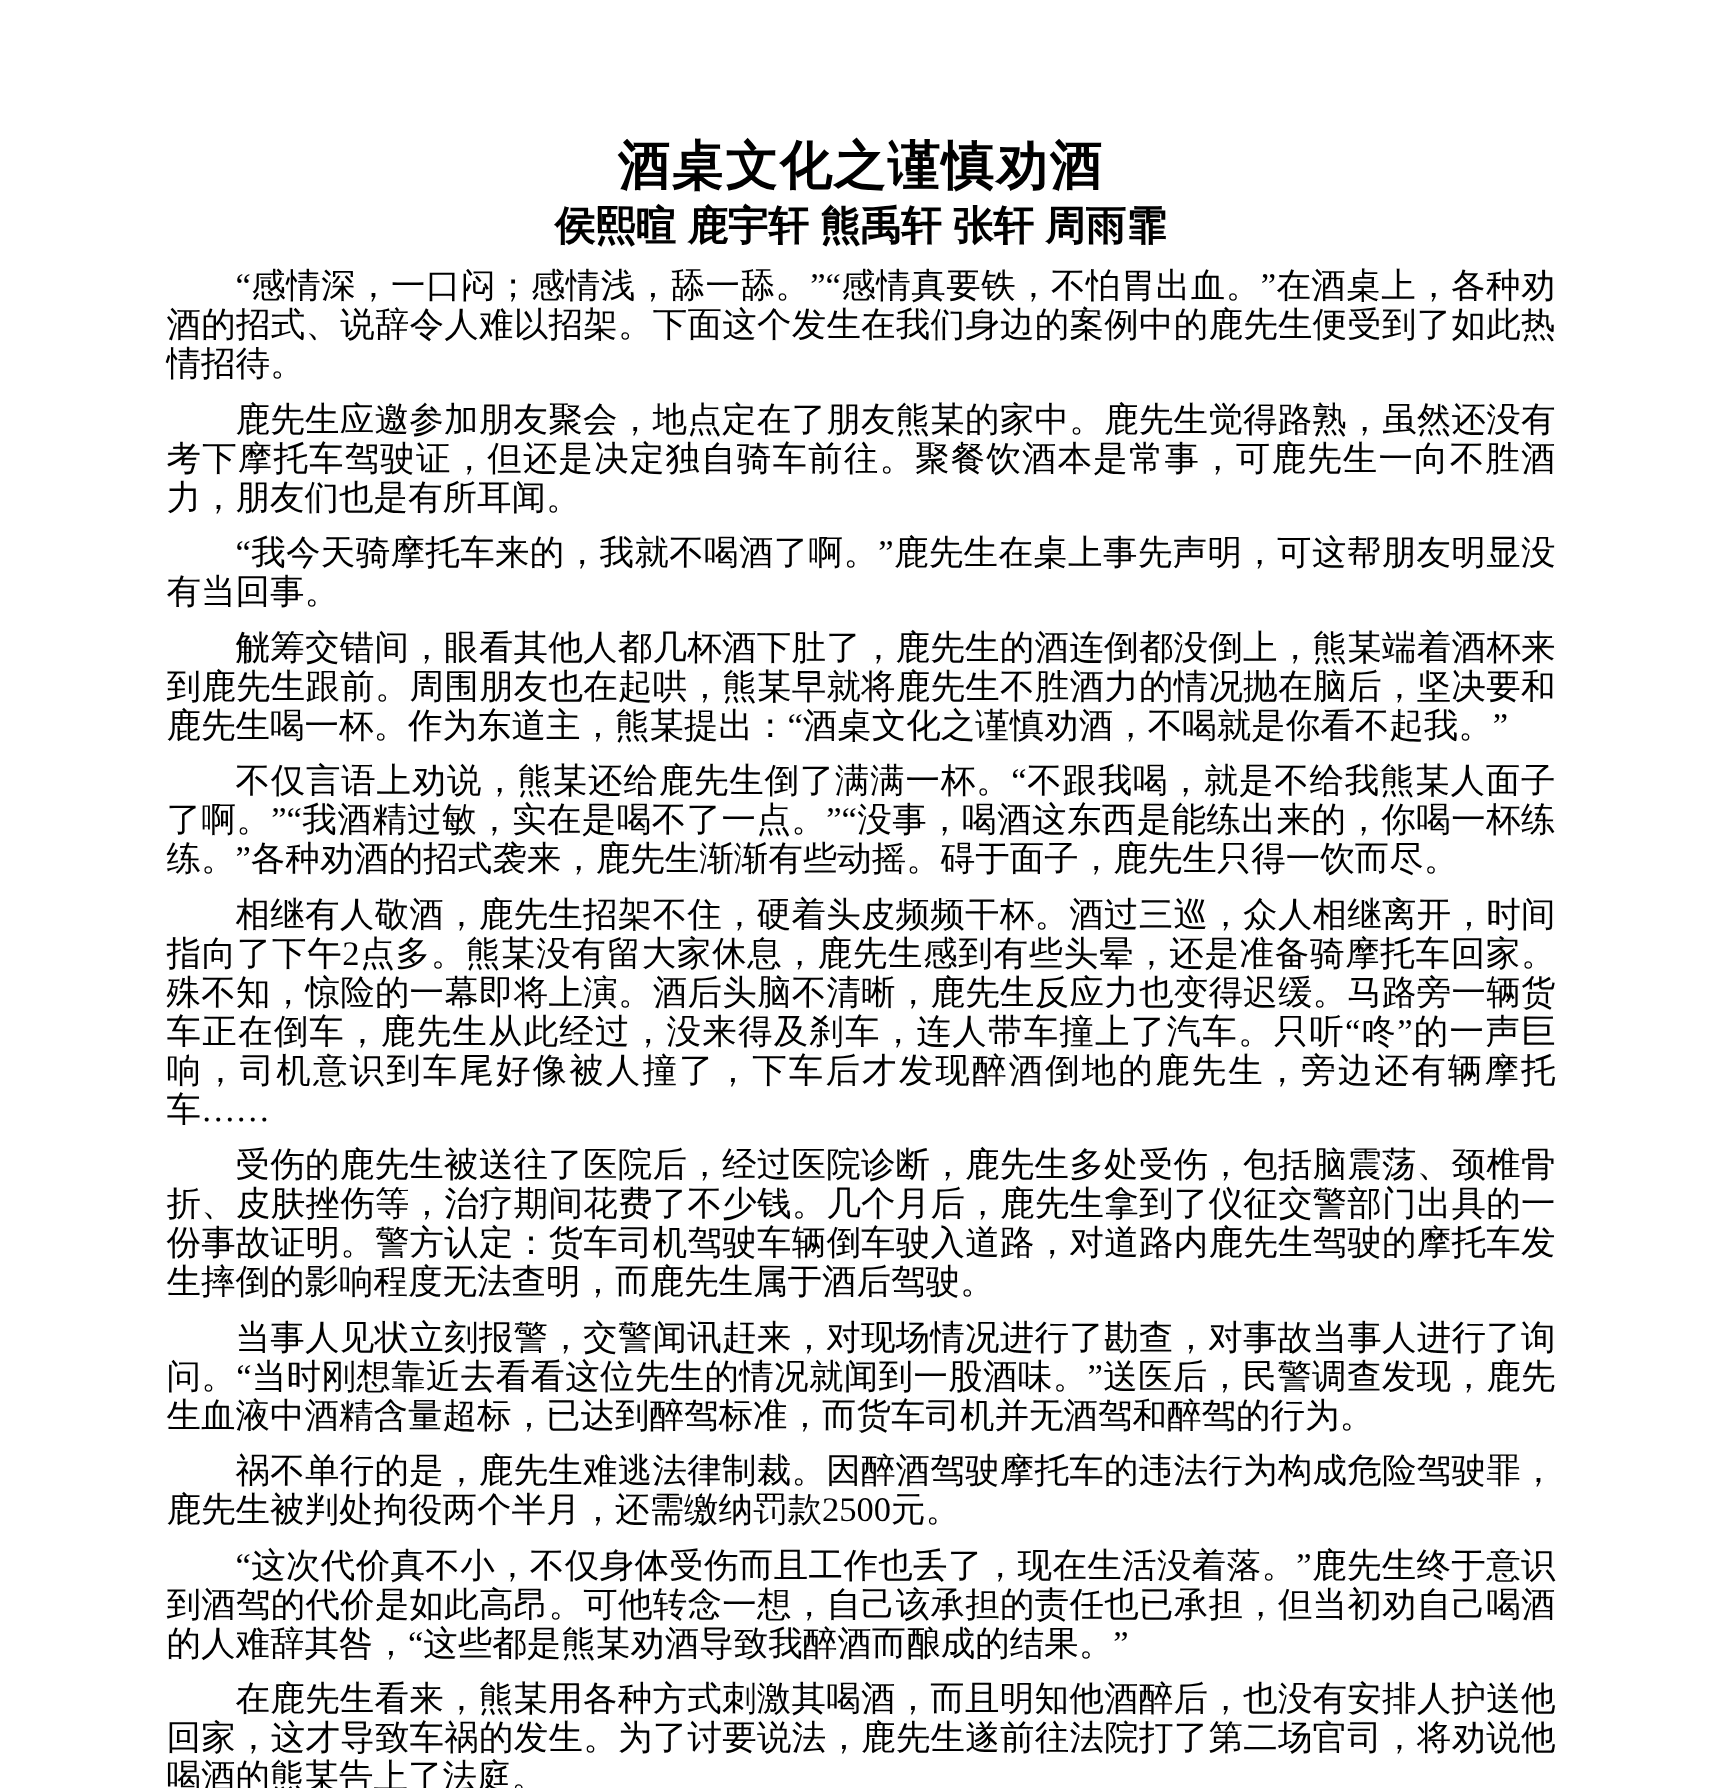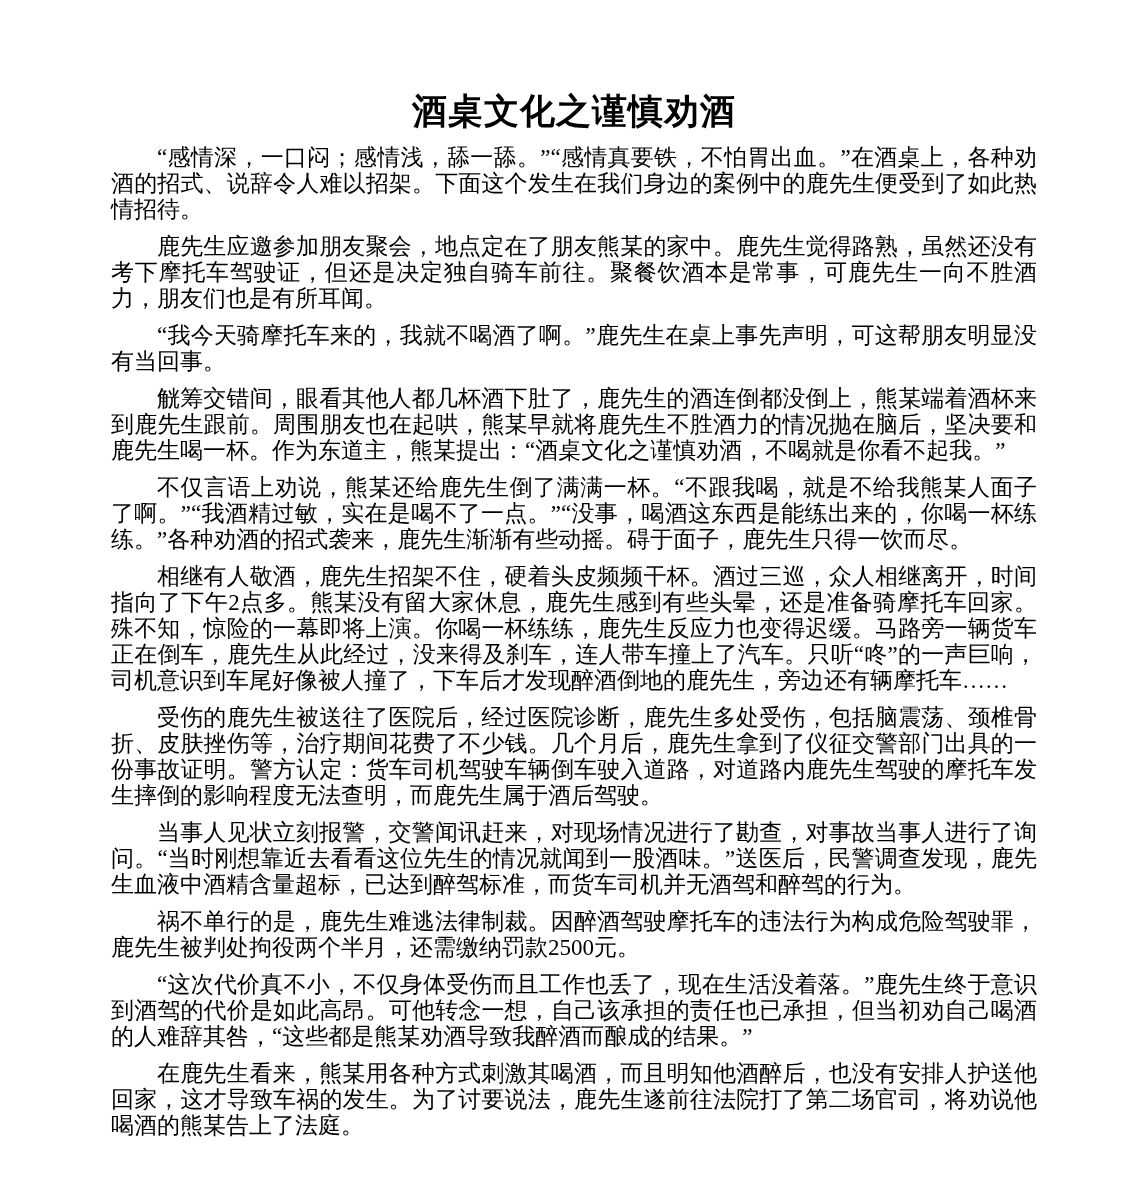--- a/index.html
+++ b/index.html
@@ -45,26 +45,27 @@
     text-indent: 2em;
     text-align: justify;
     text-justify: inter-ideograph;
   }
 </style>
 </head>
 <body>
 
 <div class="page">
   <h1 class="doc-title">酒桌文化之谨慎劝酒</h1>
+  <div class="doc-authors">侯熙暄 鹿宇轩 熊禹轩 张轩 周雨霏</div>
   <div class="doc-body">
     <p>“感情深，一口闷；感情浅，舔一舔。”“感情真要铁，不怕胃出血。”在酒桌上，各种劝酒的招式、说辞令人难以招架。下面这个发生在我们身边的案例中的鹿先生便受到了如此热情招待。</p>
     <p>鹿先生应邀参加朋友聚会，地点定在了朋友熊某的家中。鹿先生觉得路熟，虽然还没有考下摩托车驾驶证，但还是决定独自骑车前往。聚餐饮酒本是常事，可鹿先生一向不胜酒力，朋友们也是有所耳闻。</p>
     <p>“我今天骑摩托车来的，我就不喝酒了啊。”鹿先生在桌上事先声明，可这帮朋友明显没有当回事。</p>
     <p>觥筹交错间，眼看其他人都几杯酒下肚了，鹿先生的酒连倒都没倒上，熊某端着酒杯来到鹿先生跟前。周围朋友也在起哄，熊某早就将鹿先生不胜酒力的情况抛在脑后，坚决要和鹿先生喝一杯。作为东道主，熊某提出：“酒桌文化之谨慎劝酒，不喝就是你看不起我。”</p>
     <p>不仅言语上劝说，熊某还给鹿先生倒了满满一杯。“不跟我喝，就是不给我熊某人面子了啊。”“我酒精过敏，实在是喝不了一点。”“没事，喝酒这东西是能练出来的，你喝一杯练练。”各种劝酒的招式袭来，鹿先生渐渐有些动摇。碍于面子，鹿先生只得一饮而尽。</p>
-    <p>相继有人敬酒，鹿先生招架不住，硬着头皮频频干杯。酒过三巡，众人相继离开，时间指向了下午2点多。熊某没有留大家休息，鹿先生感到有些头晕，还是准备骑摩托车回家。殊不知，惊险的一幕即将上演。你喝一杯练练，鹿先生反应力也变得迟缓。马路旁一辆货车正在倒车，鹿先生从此经过，没来得及刹车，连人带车撞上了汽车。只听“咚”的一声巨响，司机意识到车尾好像被人撞了，下车后才发现醉酒倒地的鹿先生，旁边还有辆摩托车……</p>
+    <p>相继有人敬酒，鹿先生招架不住，硬着头皮频频干杯。酒过三巡，众人相继离开，时间指向了下午2点多。熊某没有留大家休息，鹿先生感到有些头晕，还是准备骑摩托车回家。殊不知，惊险的一幕即将上演。酒后头脑不清晰，鹿先生反应力也变得迟缓。马路旁一辆货车正在倒车，鹿先生从此经过，没来得及刹车，连人带车撞上了汽车。只听“咚”的一声巨响，司机意识到车尾好像被人撞了，下车后才发现醉酒倒地的鹿先生，旁边还有辆摩托车……</p>
     <p>受伤的鹿先生被送往了医院后，经过医院诊断，鹿先生多处受伤，包括脑震荡、颈椎骨折、皮肤挫伤等，治疗期间花费了不少钱。几个月后，鹿先生拿到了仪征交警部门出具的一份事故证明。警方认定：货车司机驾驶车辆倒车驶入道路，对道路内鹿先生驾驶的摩托车发生摔倒的影响程度无法查明，而鹿先生属于酒后驾驶。</p>
     <p>当事人见状立刻报警，交警闻讯赶来，对现场情况进行了勘查，对事故当事人进行了询问。“当时刚想靠近去看看这位先生的情况就闻到一股酒味。”送医后，民警调查发现，鹿先生血液中酒精含量超标，已达到醉驾标准，而货车司机并无酒驾和醉驾的行为。</p>
     <p>祸不单行的是，鹿先生难逃法律制裁。因醉酒驾驶摩托车的违法行为构成危险驾驶罪，鹿先生被判处拘役两个半月，还需缴纳罚款2500元。</p>
     <p>“这次代价真不小，不仅身体受伤而且工作也丢了，现在生活没着落。”鹿先生终于意识到酒驾的代价是如此高昂。可他转念一想，自己该承担的责任也已承担，但当初劝自己喝酒的人难辞其咎，“这些都是熊某劝酒导致我醉酒而酿成的结果。”</p>
     <p>在鹿先生看来，熊某用各种方式刺激其喝酒，而且明知他酒醉后，也没有安排人护送他回家，这才导致车祸的发生。为了讨要说法，鹿先生遂前往法院打了第二场官司，将劝说他喝酒的熊某告上了法庭。</p>
   </div>
 </div>
 
 </body></html>

